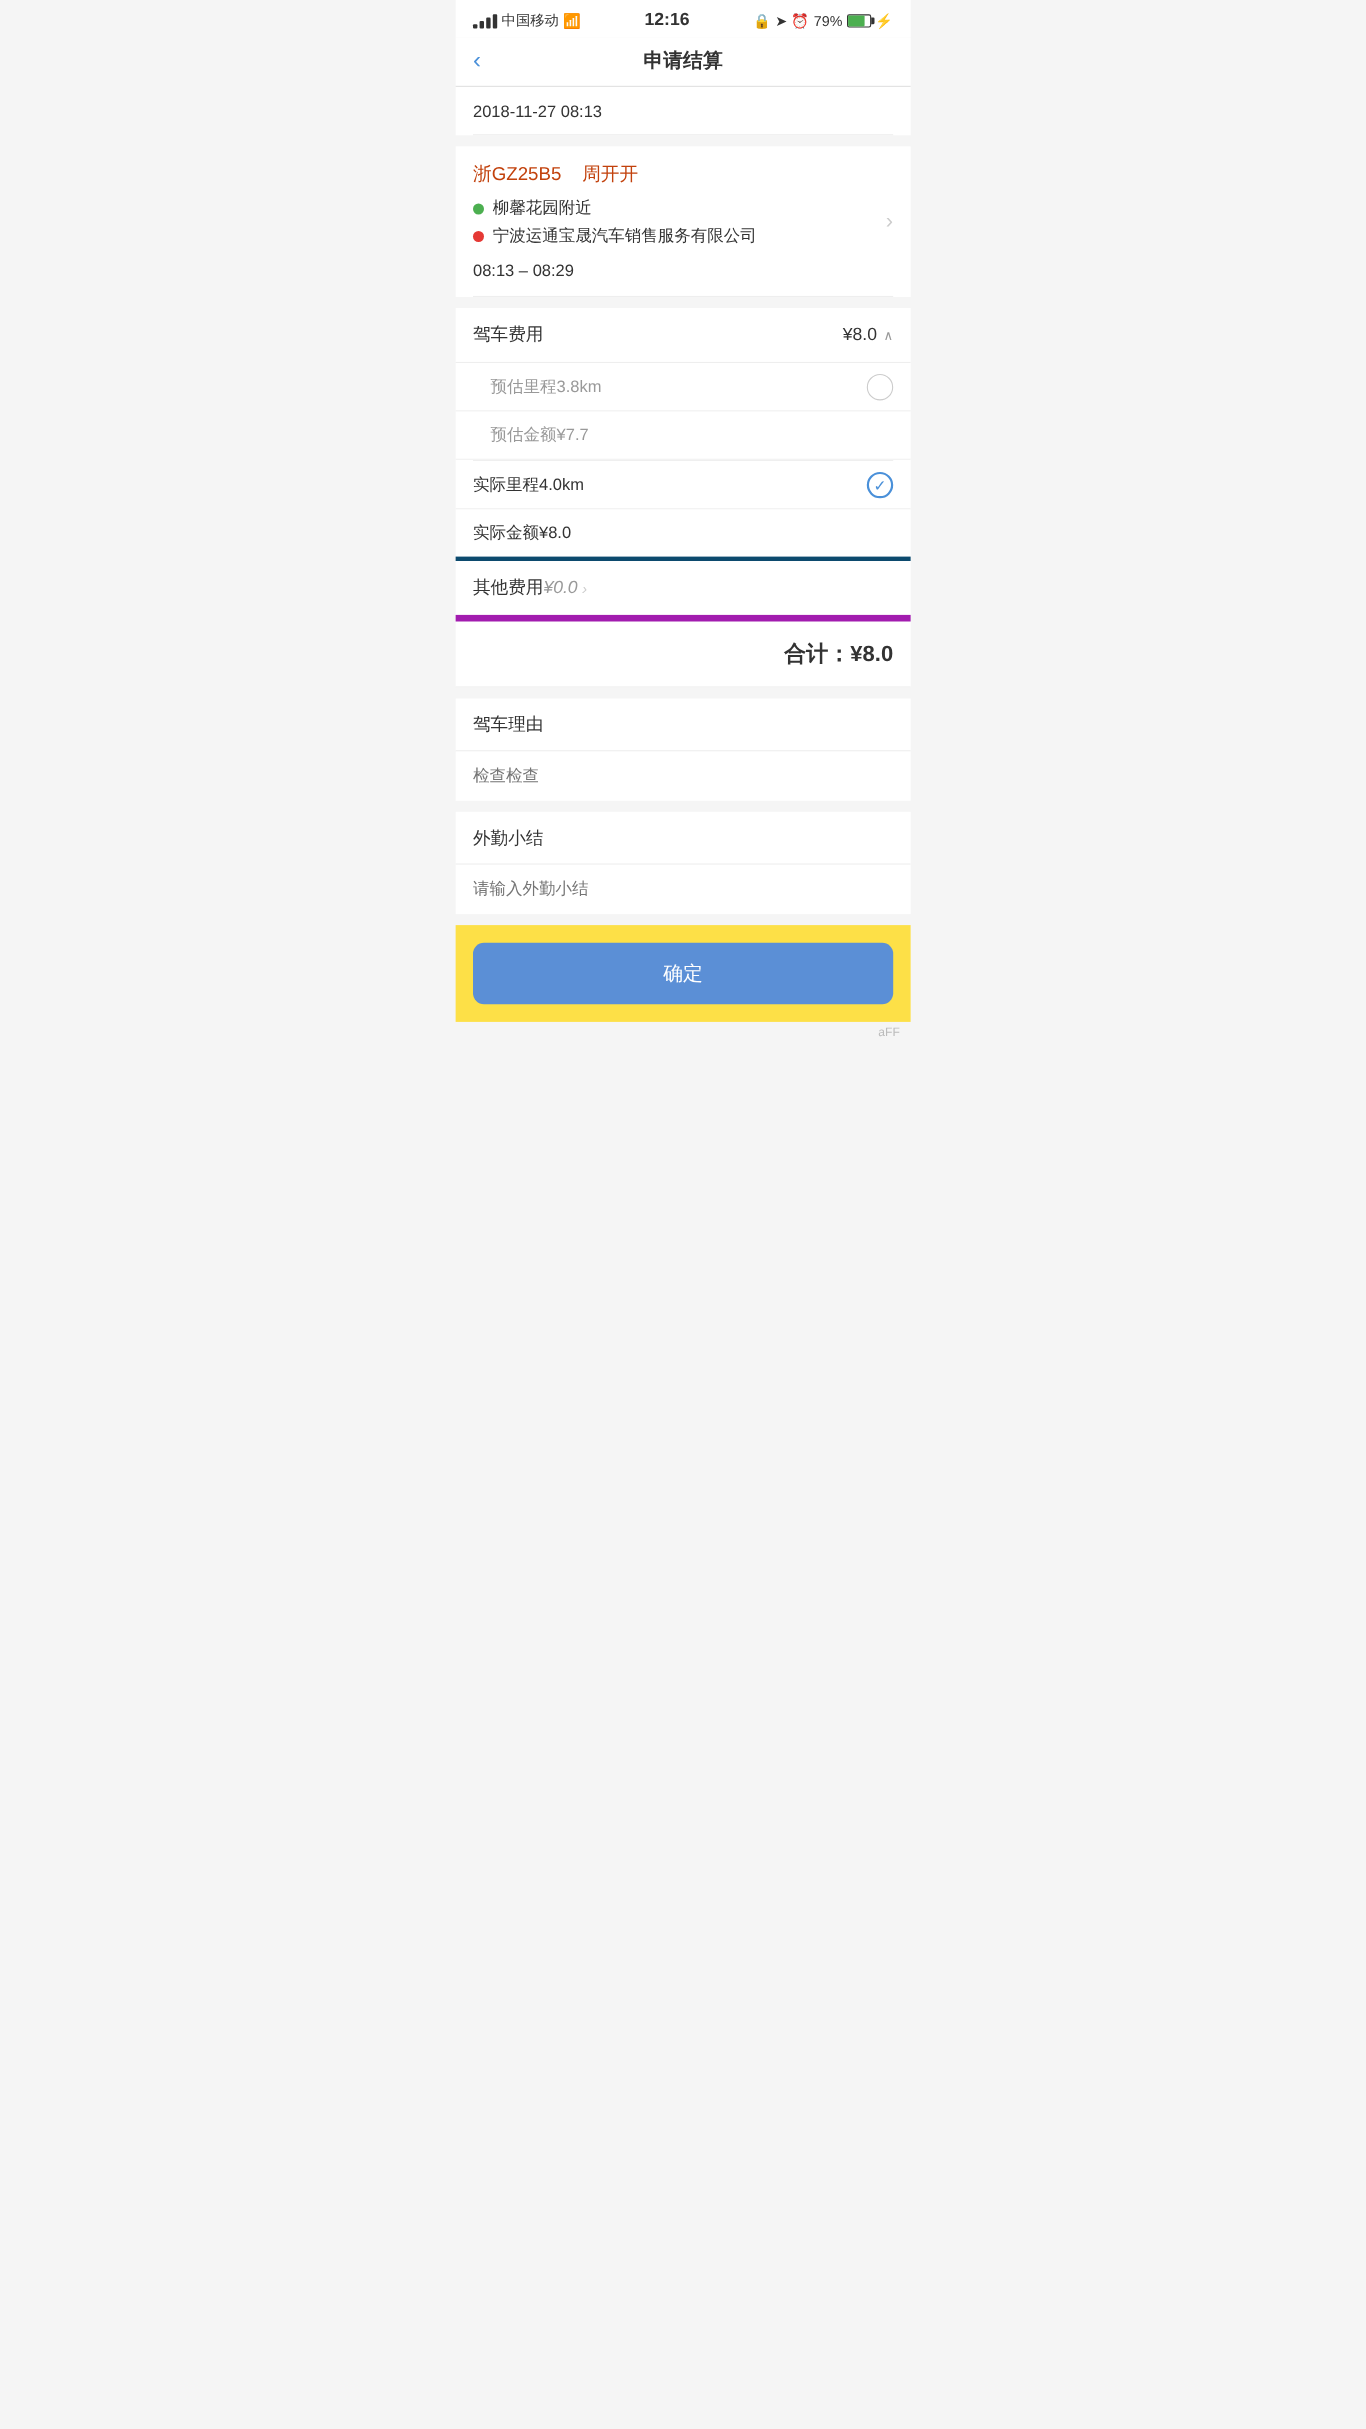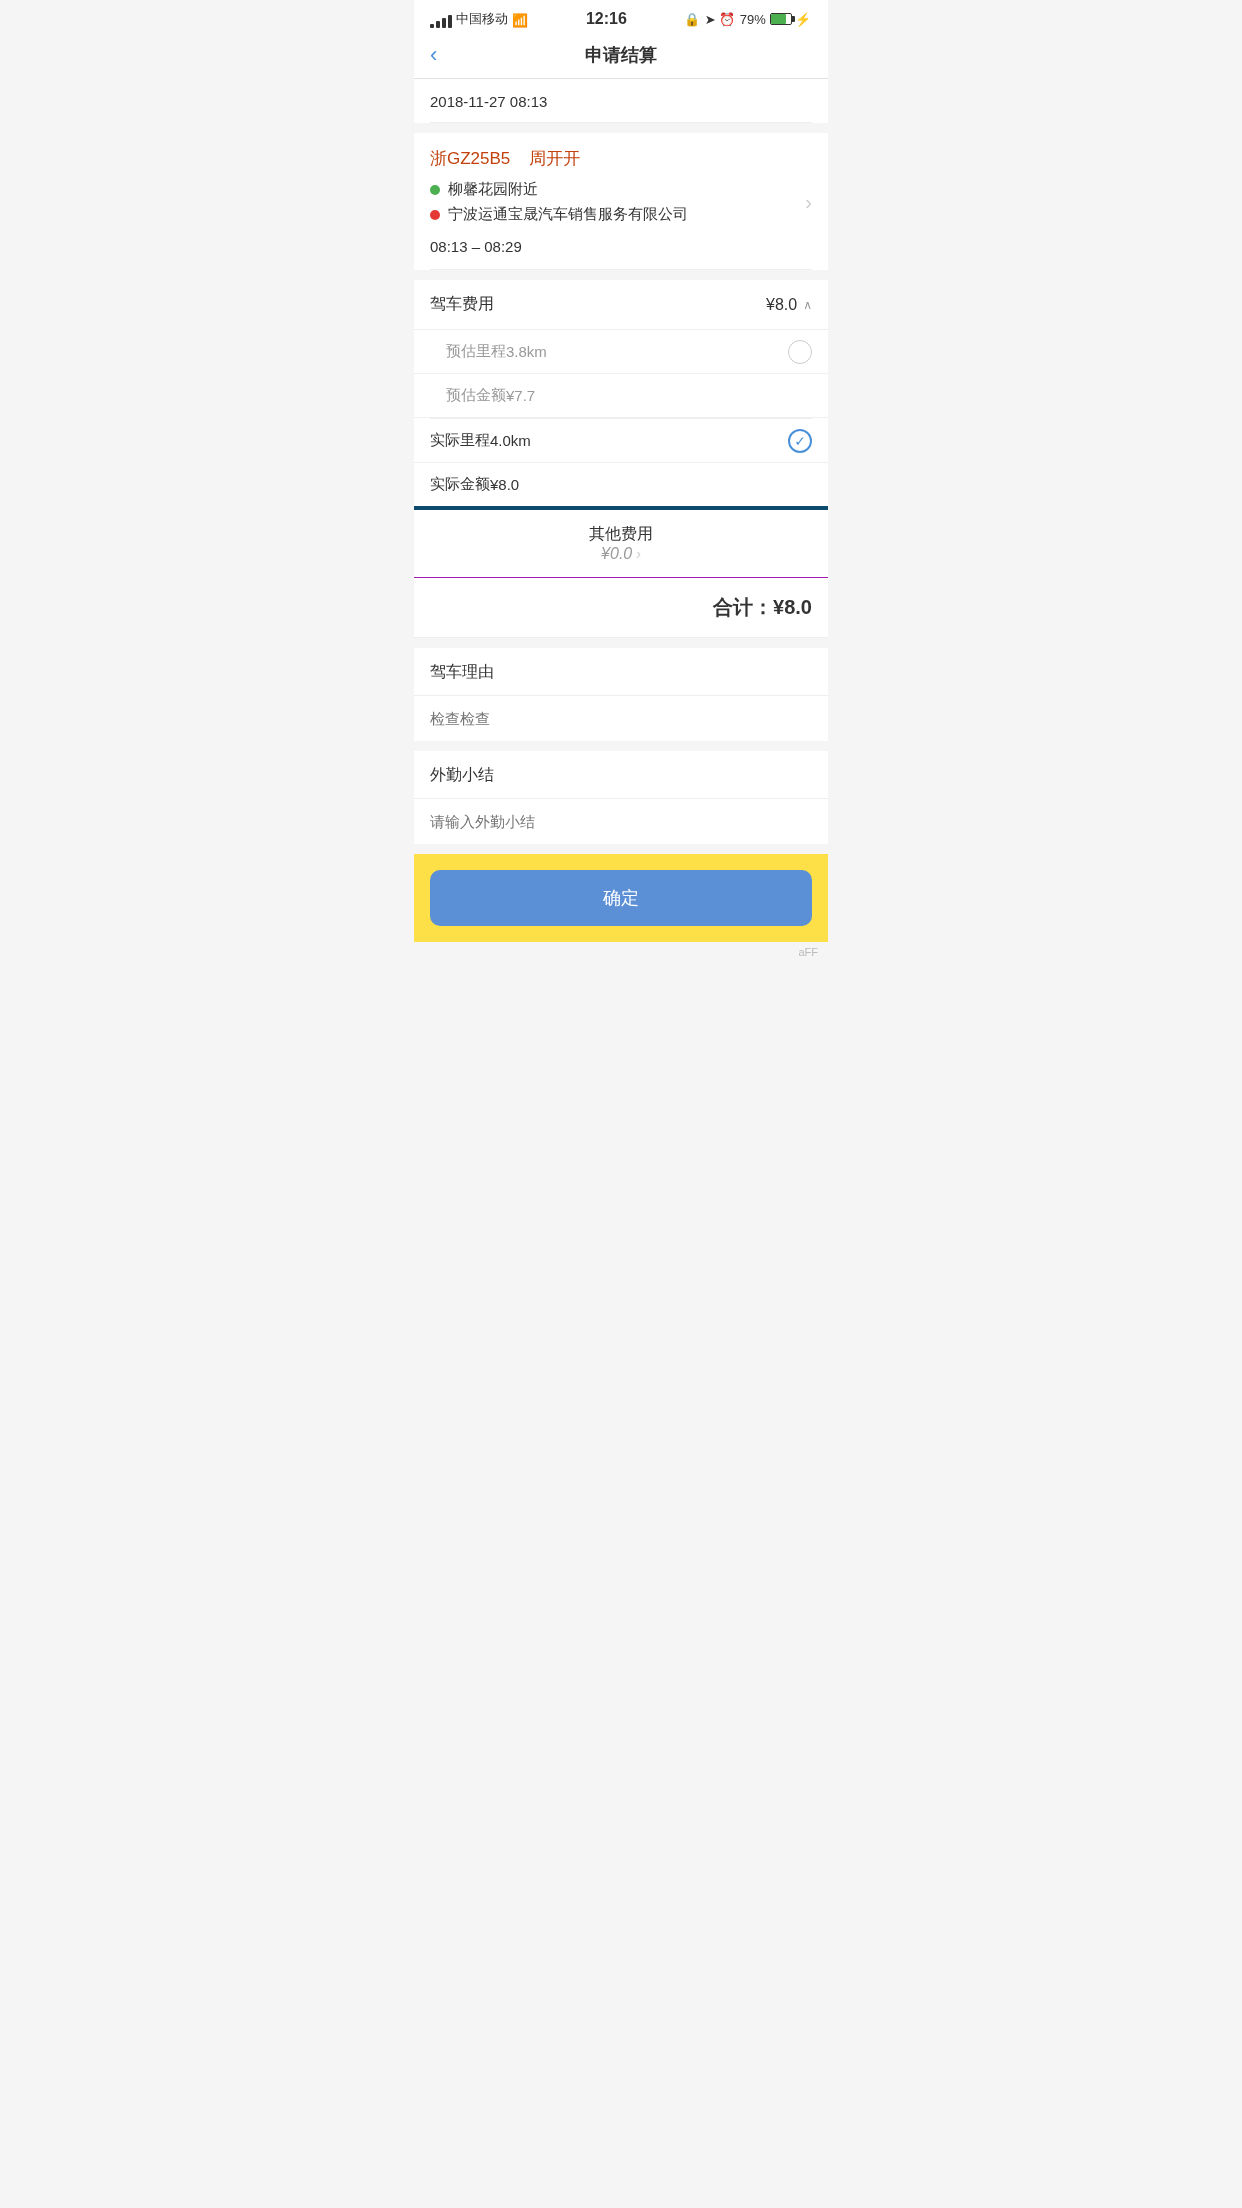--- a/index.html
+++ b/index.html
@@ -17,21 +17,21 @@
     
     .status-bar {
       background: #fff;
       display: flex;
       justify-content: space-between;
       align-items: center;
       padding: 10px 16px 6px;
       font-size: 13px;
       font-weight: 500;
     }
-    .status-left { display: flex; align-items: flex-end; gap: 4px; }
+    .status-left { display: flex; align-items: center; gap: 4px; }
     .status-right { display: flex; align-items: center; gap: 4px; }
     .signal-bars { display: flex; align-items: flex-end; gap: 2px; }
     .signal-bars span {
       display: inline-block;
       background: #333;
       border-radius: 1px;
       width: 4px;
     }
 
     
@@ -216,22 +216,21 @@
       height: 1px;
       background: #eee;
       margin: 0 16px;
     }
 
     .other-fees-row {
       display: flex;
       justify-content: flex-start;
       align-items: center;
       padding: 14px 16px;
-      border-bottom: 1px solid #a21caf;
-      flex-direction: column;
+      border-bottom: 6px solid #a21caf;
     }
 
     .other-fees-value {
       display: flex;
       align-items: center;
       gap: 4px;
       font-size: 16px;
       color: #999;
       font-style: italic;
     }

